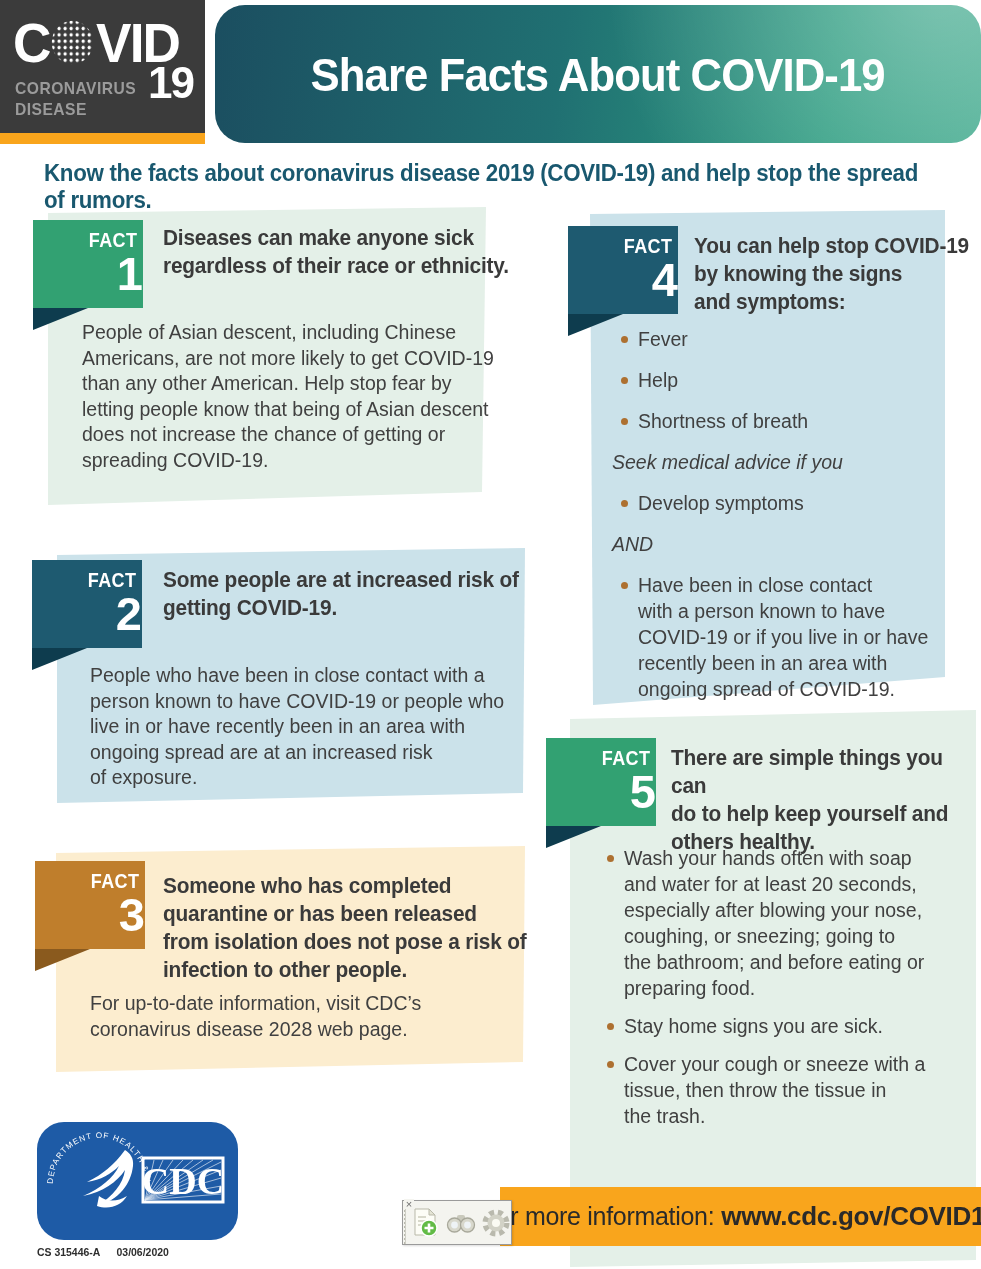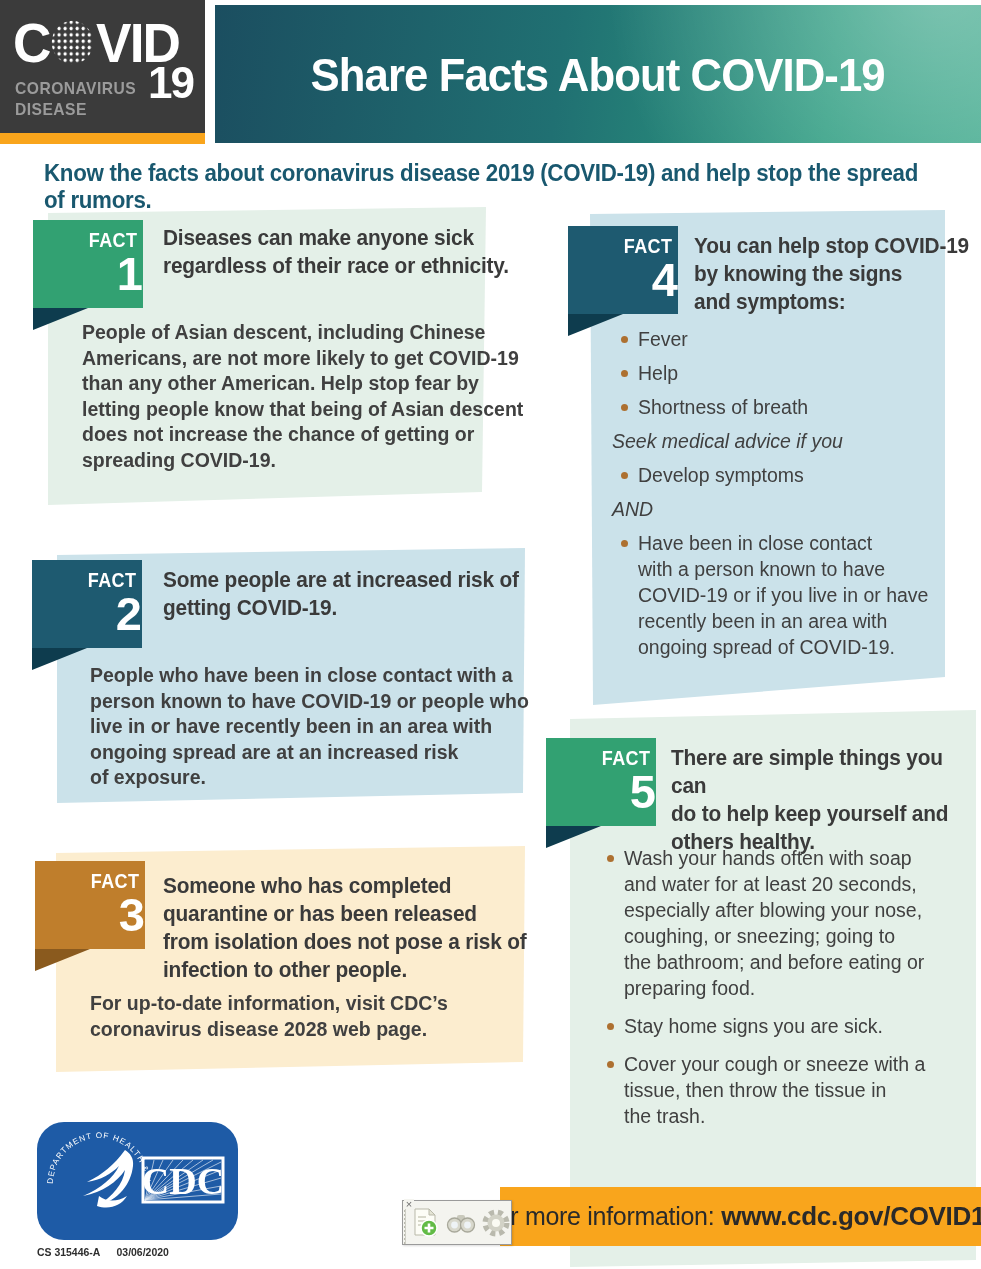--- a/index.html
+++ b/index.html
@@ -14,21 +14,21 @@
   .covid-o{width:47px;height:47px;margin:0 1px;}
   .covid-sub{position:absolute;left:15px;top:78px;color:#9b9b9b;font-weight:bold;
              font-size:17px;letter-spacing:.5px;line-height:21px;transform:scaleX(.92);transform-origin:left;}
   .covid-19{position:absolute;right:12px;top:58px;font-weight:bold;font-size:44px;letter-spacing:-2px;}
   .logo-underline{left:0;top:133px;width:205px;height:11px;background:#f9a51c;}
 
   
   .header-band{left:215px;top:5px;width:766px;height:138px;
      background:radial-gradient(circle at 95% -20%,rgba(255,255,255,.35),rgba(255,255,255,0) 45%),
                 linear-gradient(97deg,#1b4e60 0%,#207072 45%,#2e9d81 80%,#3fa98c 100%);
-     display:flex;align-items:center;justify-content:center;}
+     display:flex;align-items:center;justify-content:center;border-radius:30px;}
   .header-title{color:#fff;font-weight:bold;font-size:47px;letter-spacing:-1px;
      transform:scaleX(.93);white-space:nowrap;}
 
   .intro{left:44px;top:160px;width:920px;color:#19586f;font-weight:bold;font-size:23px;
      letter-spacing:-.3px;transform:scaleX(.97);transform-origin:left;}
 
   
   .factbg{position:absolute;}
   .bg-mint{background:#e4f0e8;}
   .bg-blue{background:#cbe2ea;}
@@ -38,21 +38,21 @@
   .badge-green{background:#32a172;}
   .badge-teal{background:#1e5a70;}
   .badge-orange{background:#bf7e2c;}
   .badge .fact-word{display:block;margin-top:9px;font-weight:bold;font-size:20px;letter-spacing:.5px;transform:scaleX(.9);}
   .badge .fact-num{display:block;margin-top:-2px;font-weight:bold;font-size:47px;line-height:47px;}
   .fold{position:absolute;width:0;height:0;border-top:22px solid #0e3c4e;border-right:55px solid transparent;}
   .fold-brown{border-top-color:#8a5a1e;}
 
   .fact-title{position:absolute;color:#3a3a3a;font-weight:bold;font-size:21.5px;line-height:28px;
      letter-spacing:-.2px;white-space:pre-line;transform:scaleX(.97);transform-origin:left;}
-  .fact-body{position:absolute;color:#404040;font-size:19.5px;line-height:25.5px;white-space:pre-line;font-weight:bold;}
+  .fact-body{position:absolute;color:#404040;font-size:19.5px;line-height:25.5px;white-space:pre-line;}
 
   .vlist{position:absolute;display:flex;flex-direction:column;color:#404040;font-size:19.5px;line-height:26px;}
   .vlist .li{position:relative;padding-left:26px;white-space:pre-line;}
   .vlist .li::before{content:"";position:absolute;left:9px;top:10px;width:7px;height:7px;border-radius:50%;background:#ad7030;}
   .vlist .plain{padding-left:0;white-space:pre-line;font-style:italic;}
 
   
   .info-bar{left:500px;top:1187px;width:481px;height:59px;background:#f9a51c;
      display:flex;align-items:center;justify-content:center;color:#2a2a2a;font-size:25px;
      letter-spacing:-.3px;white-space:nowrap;}
@@ -152,21 +152,21 @@
   <div class="factbg bg-blue" style="left:590px;top:210px;width:355px;height:495px;
        clip-path:polygon(0px 4px,355px 0px,355px 467px,3px 495px);"></div>
   <div class="badge badge-teal abs" style="left:568px;top:226px;">
     <span class="fact-word">FACT</span>
     <span class="fact-num">4</span>
   </div>
   <div class="fold abs" style="left:568px;top:314px;"></div>
   <div class="fact-title" style="left:694px;top:232px;">You can help stop COVID-19
 by knowing the signs
 and symptoms:</div>
-  <div class="vlist" style="left:612px;top:326px;width:320px;gap:8px;">
+  <div class="vlist" style="left:612px;top:326px;width:320px;gap:15px;">
     <div class="li">Fever</div>
     <div class="li">Help</div>
     <div class="li">Shortness of breath</div>
     <div class="plain">Seek medical advice if you</div>
     <div class="li">Develop symptoms</div>
     <div class="plain">AND</div>
     <div class="li">Have been in close contact
 with a person known to have
 COVID-19 or if you live in or have
 recently been in an area with

